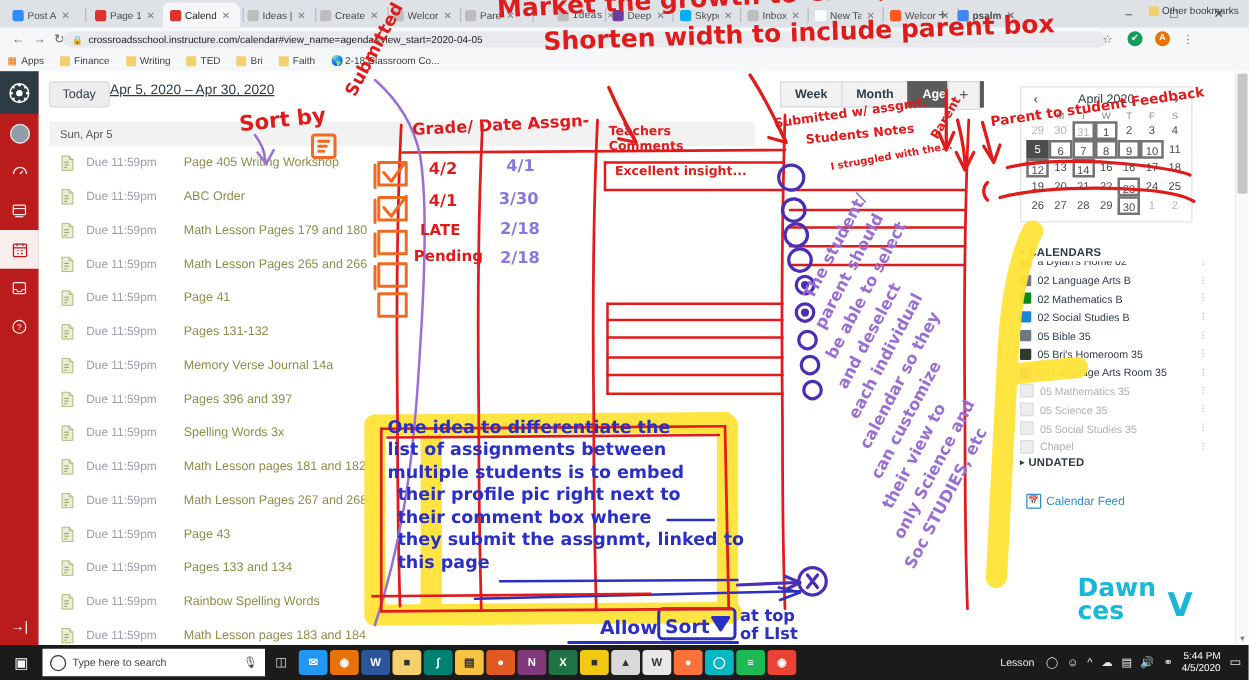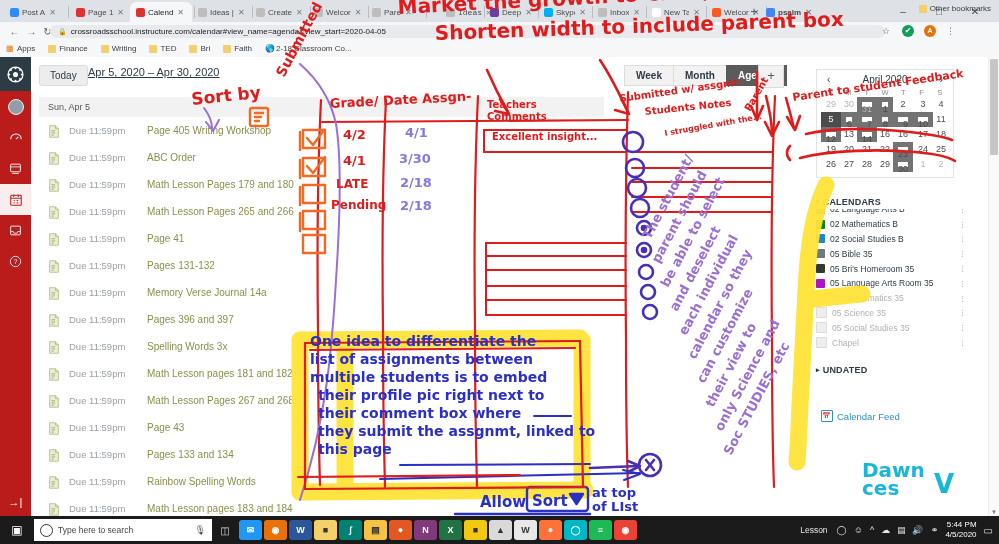--- a/index.html
+++ b/index.html
@@ -92,37 +92,37 @@
   
   #rail{position:absolute;left:590px;top:12px;width:330px;}
   #minical{position:absolute;left:195px;top:0;width:138px;background:#fff;border:1px solid #e3e3e3;padding:3px 4px 5px;box-sizing:border-box;}
   #mc-head{display:flex;align-items:center;justify-content:space-between;padding:1px 6px 3px;}
   #mc-head .mc-arrow{font-size:10px;color:#2d3b45;}
   #mc-title{font-size:10px;color:#2d3b45;}
   #mc-days{display:grid;grid-template-columns:repeat(7,1fr);}
   #mc-days div{font-size:7.5px;color:#888;text-align:center;line-height:9px;}
   #mc-grid{display:grid;grid-template-columns:repeat(7,1fr);}
   #mc-grid .d{font-size:9px;color:#4c4c4c;text-align:center;line-height:15px;height:15px;box-sizing:border-box;}
-  #mc-grid .d.evt{border:5px solid #737373;text-align:right;}
+  #mc-grid .d.evt{border:2px solid #737373;}
   #mc-grid .d.today{background:#4c4c4c;color:#fff;}
   #mc-grid .d.dim{color:#b5b5b5;}
 
   #cal-section{position:absolute;left:195px;top:128px;width:150px;}
   .sec-title{display:flex;align-items:center;gap:3px;font-size:9px;font-weight:bold;color:#2d3b45;letter-spacing:.2px;}
   .sec-title .caret{font-size:7px;color:#2d3b45;}
   #cal-list{margin-top:2px;position:relative;width:150px;height:160px;overflow:hidden;}
   .calrow{display:flex;align-items:center;height:14.8px;}
   .swatch{width:9px;height:9px;flex:0 0 auto;margin-right:5px;border-radius:1px;}
   .swatch.off{background:#eeeeee !important;border:1px solid #dcdcdc;}
   .calname{font-size:8.5px;color:#2d3b45;white-space:nowrap;}
   .calname.off{color:#b0b0b0;}
   .kebab{margin-left:auto;font-size:7px;color:#8d8d8d;line-height:7px;letter-spacing:0;}
 
   #undated{position:absolute;left:195px;top:296px;}
-  #calfeed{position:absolute;left:200px;top:341px;display:flex;align-items:center;gap:4px;font-size:9.5px;color:#2e8fcc;}
+  #calfeed{position:absolute;left:200px;top:326px;display:flex;align-items:center;gap:4px;font-size:9.5px;color:#2e8fcc;}
   #calfeed .ficon{width:10px;height:10px;border:1px solid #2e8fcc;border-radius:1px;font-size:7px;text-align:center;line-height:9px;}
 
   
   #page-scroll{position:absolute;right:0;top:0;width:11px;height:459px;background:#fafafa;border-left:1px solid #ededed;box-sizing:border-box;}
   #page-scroll .thumb{position:absolute;left:1px;top:2px;width:8px;height:96px;background:#c6c6c6;border-radius:1px;}
   #page-scroll .pa{position:absolute;left:2px;font-size:6px;color:#777;}
 
   
   #taskbar{position:absolute;left:0;top:516px;width:999px;height:28px;background:#1b1b1b;display:flex;align-items:center;}
   #start-btn{width:34px;text-align:center;color:#fff;font-size:12px;}
@@ -549,20 +549,25 @@
             </div>
         </div>
 
         <div id="cal-section">
           <div class="sec-title">
             <span class="caret">▾</span>
             <span>CALENDARS</span>
           </div>
           <div id="cal-list">
             <div id="cal-rows" style="margin-top: -7px;">
+                <div class="calrow">
+                  <span class="swatch" style="background: rgb(142, 155, 46);"></span>
+                  <span class="calname">a Dylan's Home 02</span>
+                  <span class="kebab">⋮</span>
+                </div>
                 <div class="calrow">
                   <span class="swatch" style="background: rgb(111, 119, 128);"></span>
                   <span class="calname">02 Language Arts B</span>
                   <span class="kebab">⋮</span>
                 </div>
                 <div class="calrow">
                   <span class="swatch" style="background: rgb(11, 138, 23);"></span>
                   <span class="calname">02 Mathematics B</span>
                   <span class="kebab">⋮</span>
                 </div>

